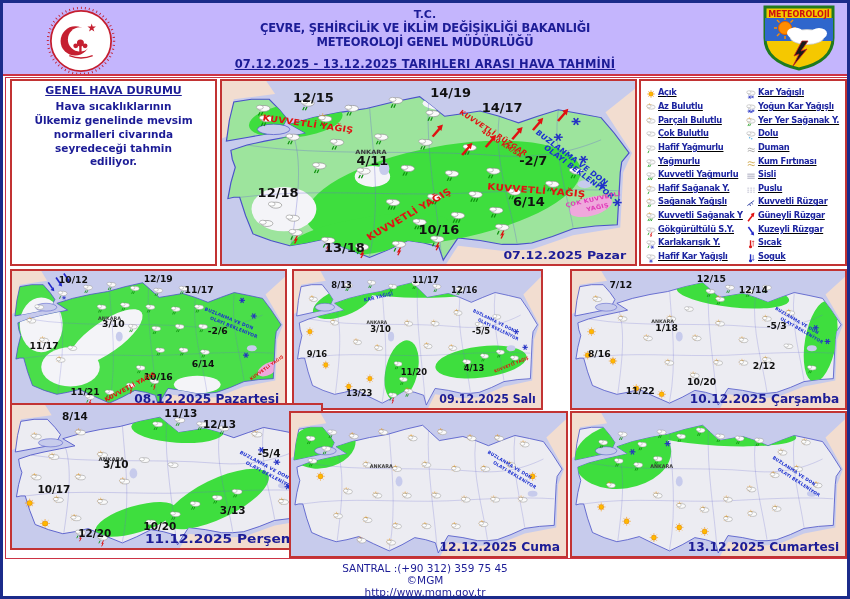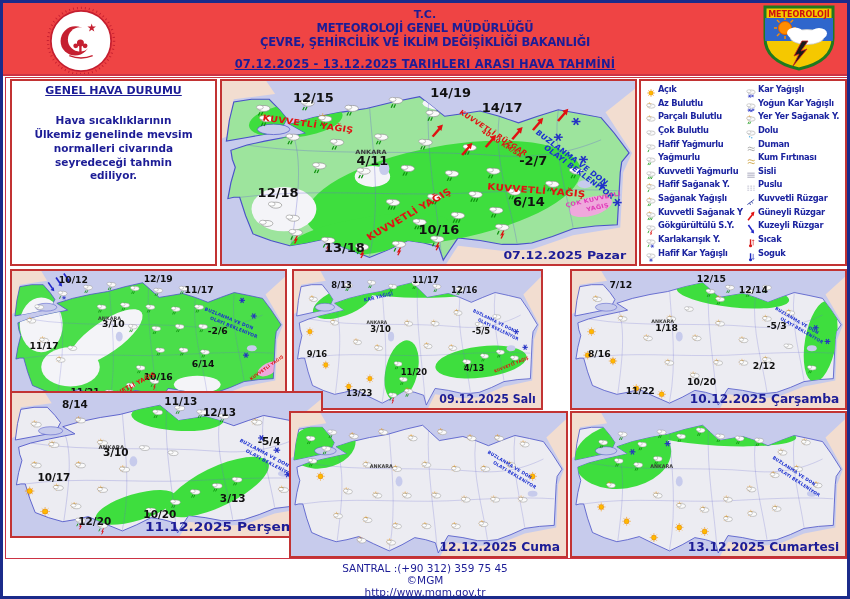--- a/index.html
+++ b/index.html
@@ -1,40 +1,40 @@
 <!DOCTYPE html>
 <html lang="tr"><head>
 <meta charset="utf-8">
 <style>
   html,body{margin:0;padding:0;background:#9a9a9a;}
   .page{position:relative;width:850px;height:599px;background:#ffffff;border:3px solid #1b2b8a;
         box-sizing:border-box;overflow:hidden;font-family:"DejaVu Sans","Liberation Sans",sans-serif;}
-  .header{position:absolute;left:0;top:0;right:0;height:71px;background:#ef4444;}
+  .header{position:absolute;left:0;top:0;right:0;height:71px;background:#c4b5fd;}
   .emblem{position:absolute;left:26px;top:1px;width:104px;height:70px;}
   .logo{position:absolute;right:4px;top:1px;width:88px;height:68px;}
   .titles{position:absolute;left:140px;right:140px;top:5px;text-align:center;color:#1c1c96;font-weight:bold;}
   .t1{font-size:11px;}
   .t2{font-size:11.5px;letter-spacing:-0.2px;}
   .t3{font-size:11.5px;margin-top:8px;letter-spacing:0.2px;text-decoration:underline;}
   .red-line{position:absolute;left:0;right:0;top:71px;height:2px;background:#cc3344;}
   .content-frame{position:absolute;left:2px;top:74px;width:843px;height:482px;border:1px solid #cc3344;box-sizing:border-box;}
   .panel{position:absolute;border:2px solid #c23333;background:#ffffff;box-sizing:border-box;}
   #genel{left:7px;top:76px;width:207px;height:187px;padding:3px 22px;}
   .genel-title{color:#1c1c96;font-weight:bold;font-size:11px;text-align:center;text-decoration:underline;}
-  .genel-text{color:#1c1c96;font-weight:bold;font-size:10.5px;text-align:center;margin-top:17px;line-height:1.32;}
+  .genel-text{color:#1c1c96;font-weight:bold;font-size:10.5px;text-align:center;margin-top:3px;line-height:1.32;}
   #map0{left:217px;top:76px;width:417px;height:187px;}
   #legend{left:636px;top:76px;width:208px;height:187px;display:flex;padding:3px 1px 3px 3px;}
   .leg-col{flex:1;display:flex;flex-direction:column;justify-content:space-between;}
-  .leg-item{display:flex;align-items:flex-start;height:13.4px;}
+  .leg-item{display:flex;align-items:flex-end;height:13.4px;text-decoration:underline;}
   .leg-ico{width:14px;height:12px;flex:0 0 14px;}
   .leg-lab{color:#1c24a0;font-weight:bold;font-size:8.3px;white-space:nowrap;letter-spacing:-0.3px;}
   #map1{left:7px;top:266px;width:277px;height:141px;}
   #map2{left:289px;top:266px;width:251px;height:141px;}
   #map3{left:567px;top:266px;width:277px;height:141px;text-align:right;}
-  #map4{left:7px;top:388px;width:313px;height:147px;}
+  #map4{left:7px;top:400px;width:313px;height:147px;}
   #map5{left:286px;top:408px;width:279px;height:147px;}
   #map6{left:567px;top:408px;width:277px;height:147px;}
   .mapsvg{width:100%;height:100%;display:block;}
   .footer{position:absolute;left:0;right:0;top:559px;text-align:center;color:#1c1c96;font-weight:normal;
           font-size:10.5px;line-height:1.15;}
 </style>
 </head>
 <body>
 
 <div class="page">
@@ -49,22 +49,22 @@
         <polygon points="63,20 64,23.2 67.4,23.2 64.7,25.2 65.7,28.4 63,26.4 60.3,28.4 61.3,25.2 58.6,23.2 62,23.2" fill="#c51f30"></polygon>
         <rect x="50.2" y="42" width="2.4" height="9" fill="#c51f30"></rect>
         <circle cx="51.4" cy="40" r="3.6" fill="#c51f30"></circle>
         <circle cx="46.6" cy="43" r="2.5" fill="#c51f30"></circle>
         <circle cx="56.2" cy="43" r="2.5" fill="#c51f30"></circle>
         <path d="M40,53 Q52,58 64,53" fill="none" stroke="#c51f30" stroke-width="1.4"></path>
       </svg>
     </div>
     <div class="titles">
       <div class="t1">T.C.</div>
+      <div class="t2">ÇEVRE, ŞEHİRCİLİK VE İKLİM DEĞİŞİKLİĞİ BAKANLIĞI</div>
       <div class="t2">METEOROLOJİ GENEL MÜDÜRLÜĞÜ</div>
-      <div class="t2">ÇEVRE, ŞEHİRCİLİK VE İKLİM DEĞİŞİKLİĞİ BAKANLIĞI</div>
       <div class="t3">07.12.2025 - 13.12.2025   TARIHLERI ARASI HAVA TAHMİNİ</div>
     </div>
     <div class="logo">
       <svg viewBox="0 0 88 68" width="88" height="68">
         <defs>
             <clipPath id="shieldclip">
               <path d="M10,3 L78,3 L78,34 C78,52 62,61 44,65 C26,61 10,52 10,34 Z"></path>
             </clipPath>
           </defs>
         <path d="M10,3 L78,3 L78,34 C78,52 62,61 44,65 C26,61 10,52 10,34 Z" fill="#f5c800" stroke="#1f7a1f" stroke-width="3"></path>

